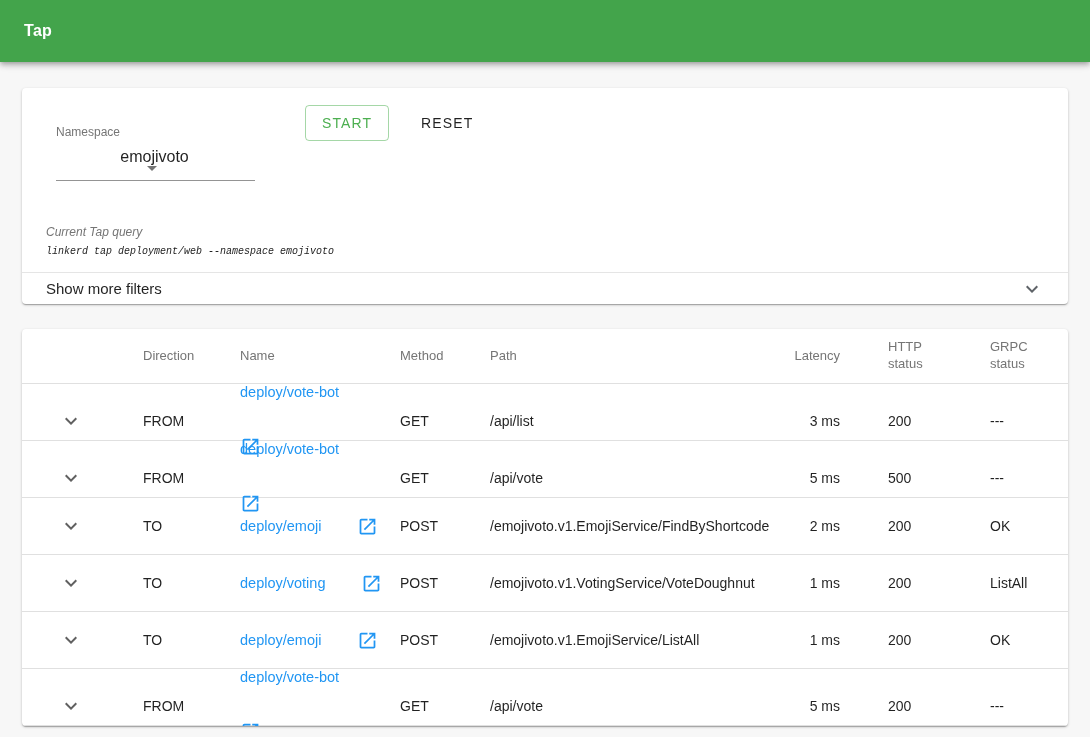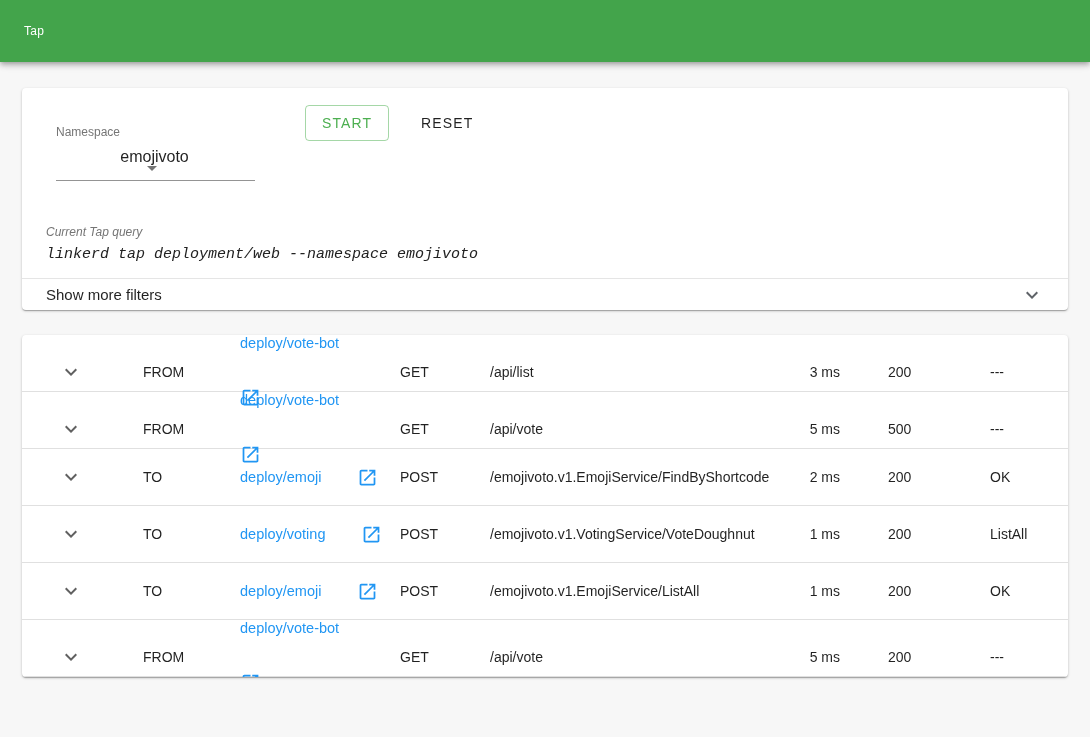--- a/index.html
+++ b/index.html
@@ -19,21 +19,21 @@
   }
   
   .appbar{
     height:62px;
     background:var(--green);
     display:flex;align-items:center;
     padding:0 24px;
     box-shadow:0 2px 4px -1px rgba(0,0,0,.2),0 4px 5px 0 rgba(0,0,0,.14),0 1px 10px 0 rgba(0,0,0,.12);
     position:relative;z-index:5;
   }
-  .appbar h1{color:#fff;font-size:12px;font-weight:400;letter-spacing:.3px;}
+  .appbar h1{color:#fff;font-size:16px;font-weight:700;letter-spacing:.3px;}
   
   .card{
     background:#fff;
     margin:0 22px;
     border-radius:4px;
     box-shadow:0 1px 3px rgba(0,0,0,.2),0 1px 1px rgba(0,0,0,.14),0 2px 1px -1px rgba(0,0,0,.12);
   }
   .filters-card{margin-top:26px;}
   
   .filters-body{padding:17px 24px 0 24px;}
@@ -69,21 +69,21 @@
   }
   .btn-reset{
     margin-left:24px;
     padding:0 8px;
     color:var(--text-dark);
     border:none;
   }
   .query-block{margin-top:44px;font-style:italic;}
   .query-text{
     font-family:"Liberation Mono","DejaVu Sans Mono",monospace;
-    font-size:15px;color:#222;
+    font-size:10px;color:#222;
     margin-top:7px;
     padding-bottom:15px;
   }
   .accordion{
     border-top:1px solid #e5e5e5;
     height:32px;
     display:flex;align-items:center;justify-content:space-between;
     padding:0 24px;
     cursor:pointer;
   }
@@ -152,20 +152,30 @@
     <span class="accordion-label">Show more filters</span>
     <span class="icon-btn">
       <svg width="24" height="24" viewBox="0 0 24 24">
           <path d="M7.41 8.59 12 13.17l4.59-4.58L18 10l-6 6-6-6z" fill="#5f6368"></path>
         </svg>
     </span>
   </div>
 </section>
 
 <section class="card table-card">
+  <div class="tap-grid-row thead">
+    <div class="th"></div>
+    <div class="th">Direction</div>
+    <div class="th">Name</div>
+    <div class="th">Method</div>
+    <div class="th">Path</div>
+    <div class="th right">Latency</div>
+    <div class="th http"><span class="th narrow" style="display:inline-block">HTTP status</span></div>
+    <div class="th"><span class="th narrow" style="display:inline-block">GRPC status</span></div>
+  </div>
   <div id="table-body">
   <div class="tap-grid-row trow">
     <div class="td expander">
       <button class="icon-btn">
         <svg width="24" height="24" viewBox="0 0 24 24">
               <path d="M7.41 8.59 12 13.17l4.59-4.58L18 10l-6 6-6-6z" fill="#616161"></path>
             </svg>
       </button>
     </div>
     <div class="td">FROM</div>

